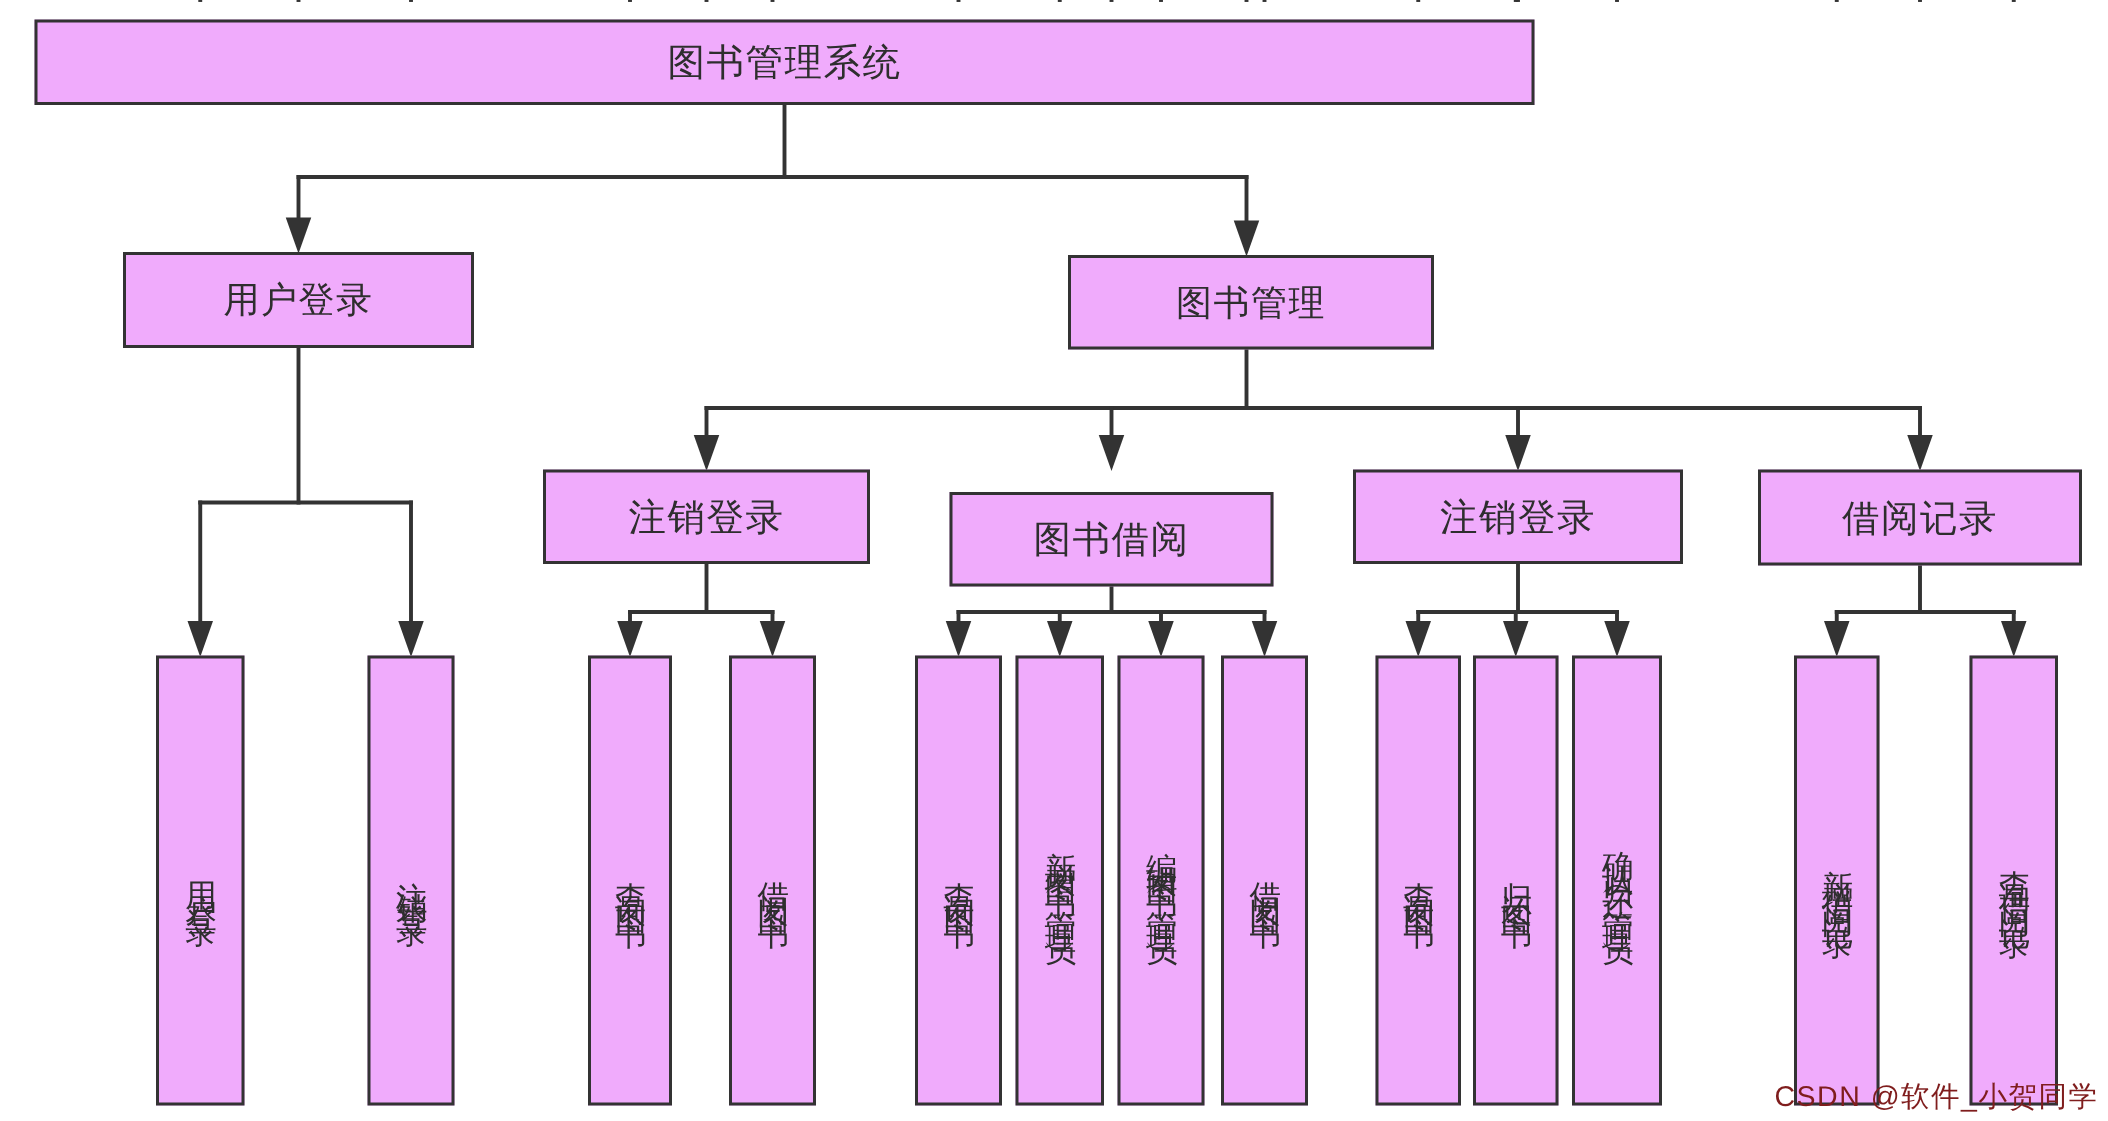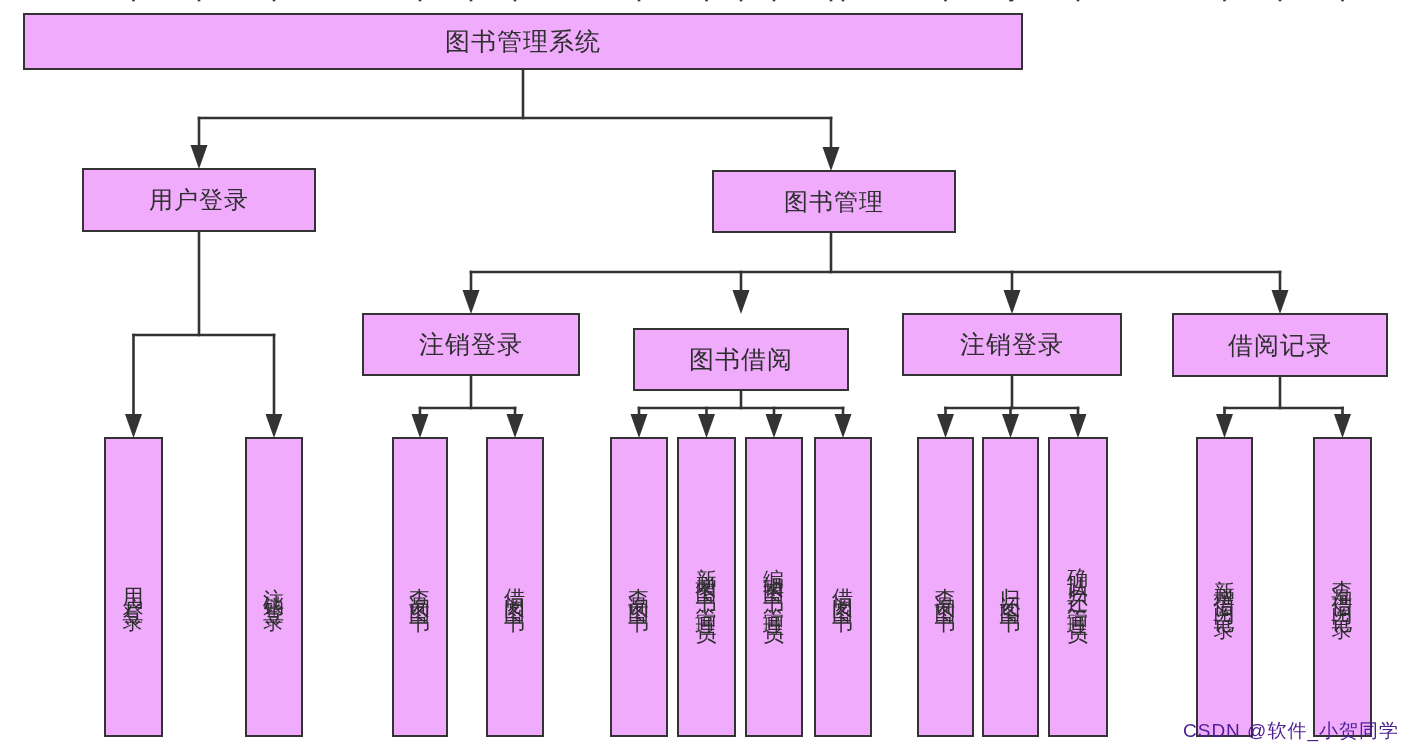--- a/index.html
+++ b/index.html
@@ -27,21 +27,21 @@
     font-size:21px;
     writing-mode:vertical-rl;
     text-orientation:mixed;
     letter-spacing:8px;
     line-height:1;
   }
   #watermark{
     position:absolute;
     left:1183px;top:718px;
     font-size:19px;
-    color:#4c1d95;
+    color:#7f1d1d;
     letter-spacing:1px;
     white-space:nowrap;
   }
 </style>
 </head>
 <body>
 
 <div id="canvas">
   <svg id="wires" width="1405" height="747">
       <line x1="523" y1="70" x2="523" y2="118" stroke="#333333" stroke-width="2.6" stroke-linecap="square"></line>

